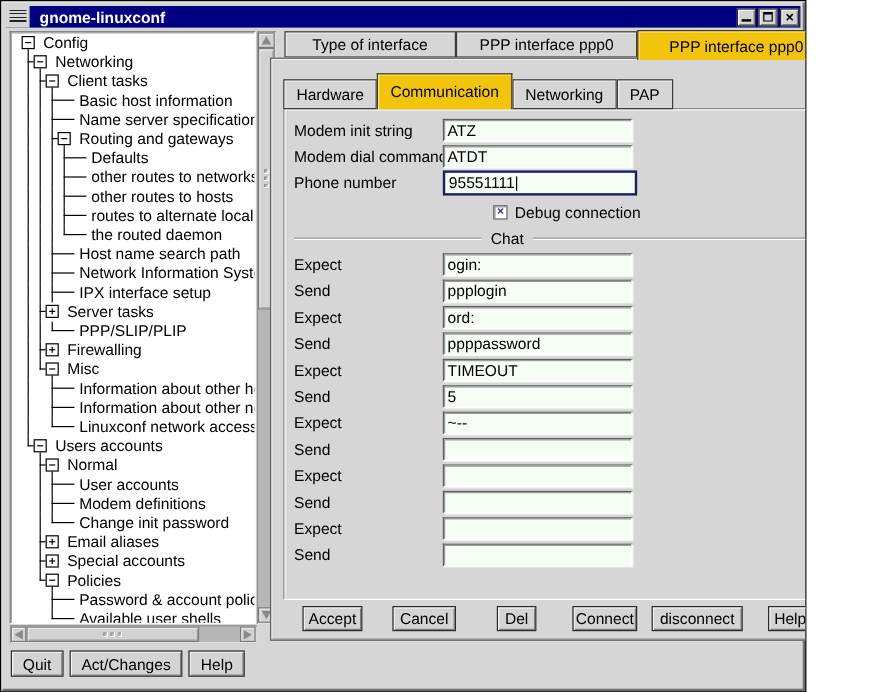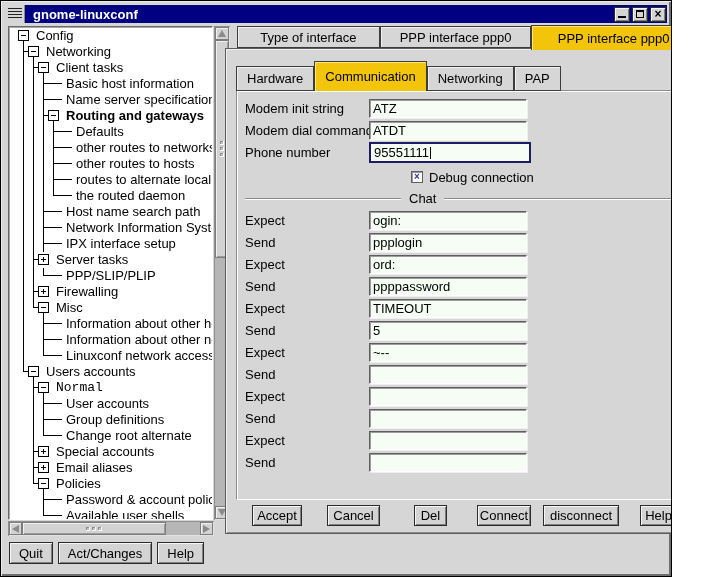--- a/index.html
+++ b/index.html
@@ -157,21 +157,21 @@
         <span class="th" style="left: 33px; width: 19px;"></span>
         <span class="tlabel" style="left: 56px;">Name server specification (DNS)</span>
       </div>
       <div class="tree-row">
         <span class="tg" style="left: 13px; top: 0px; height: 16px;"></span>
         <span class="tg" style="left: 23px; top: 0px; height: 16px;"></span>
         <span class="tg" style="left: 33px; top: 0px; height: 16px;"></span>
         <span class="th" style="left: 33px; width: 8px;"></span>
         <span class="tbox" style="left: 38px;"></span>
         <span class="tg" style="left: 43px; top: 13px; height: 3px;"></span>
-        <span class="tlabel" style="left: 56px; font-weight: bold;">Routing and gateways</span>
+        <span class="tlabel" style="left: 56px;">Routing and gateways</span>
       </div>
       <div class="tree-row">
         <span class="tg" style="left: 13px; top: 0px; height: 16px;"></span>
         <span class="tg" style="left: 23px; top: 0px; height: 16px;"></span>
         <span class="tg" style="left: 33px; top: 0px; height: 16px;"></span>
         <span class="tg" style="left: 43px; top: 0px; height: 16px;"></span>
         <span class="th" style="left: 43px; width: 19px;"></span>
         <span class="tlabel" style="left: 66px;">Defaults</span>
       </div>
       <div class="tree-row">
@@ -279,51 +279,51 @@
         <span class="th" style="left: 13px; width: 8px;"></span>
         <span class="tbox" style="left: 18px;"></span>
         <span class="tg" style="left: 23px; top: 13px; height: 3px;"></span>
         <span class="tlabel" style="left: 36px;">Users accounts</span>
       </div>
       <div class="tree-row">
         <span class="tg" style="left: 23px; top: 0px; height: 16px;"></span>
         <span class="th" style="left: 23px; width: 8px;"></span>
         <span class="tbox" style="left: 28px;"></span>
         <span class="tg" style="left: 33px; top: 13px; height: 3px;"></span>
-        <span class="tlabel" style="left: 46px; font-family: Liberation Mono, monospace;">Normal</span>
+        <span class="tlabel" style="left: 46px;">Normal</span>
       </div>
       <div class="tree-row">
         <span class="tg" style="left: 23px; top: 0px; height: 16px;"></span>
         <span class="tg" style="left: 33px; top: 0px; height: 16px;"></span>
         <span class="th" style="left: 33px; width: 19px;"></span>
         <span class="tlabel" style="left: 56px;">User accounts</span>
       </div>
       <div class="tree-row">
         <span class="tg" style="left: 23px; top: 0px; height: 16px;"></span>
         <span class="tg" style="left: 33px; top: 0px; height: 16px;"></span>
         <span class="th" style="left: 33px; width: 19px;"></span>
-        <span class="tlabel" style="left: 56px;">Group definitions</span>
+        <span class="tlabel" style="left: 56px;">Modem definitions</span>
       </div>
       <div class="tree-row">
         <span class="tg" style="left: 23px; top: 0px; height: 16px;"></span>
         <span class="tg" style="left: 33px; top: 0px; height: 8px;"></span>
         <span class="th" style="left: 33px; width: 19px;"></span>
-        <span class="tlabel" style="left: 56px;">Change root alternate</span>
+        <span class="tlabel" style="left: 56px;">Change init password</span>
+      </div>
+      <div class="tree-row">
+        <span class="tg" style="left: 23px; top: 0px; height: 16px;"></span>
+        <span class="th" style="left: 23px; width: 8px;"></span>
+        <span class="tbox plus" style="left: 28px;"></span>
+        <span class="tlabel" style="left: 46px;">Email aliases</span>
       </div>
       <div class="tree-row">
         <span class="tg" style="left: 23px; top: 0px; height: 16px;"></span>
         <span class="th" style="left: 23px; width: 8px;"></span>
         <span class="tbox plus" style="left: 28px;"></span>
         <span class="tlabel" style="left: 46px;">Special accounts</span>
-      </div>
-      <div class="tree-row">
-        <span class="tg" style="left: 23px; top: 0px; height: 16px;"></span>
-        <span class="th" style="left: 23px; width: 8px;"></span>
-        <span class="tbox plus" style="left: 28px;"></span>
-        <span class="tlabel" style="left: 46px;">Email aliases</span>
       </div>
       <div class="tree-row">
         <span class="tg" style="left: 23px; top: 0px; height: 8px;"></span>
         <span class="th" style="left: 23px; width: 8px;"></span>
         <span class="tbox" style="left: 28px;"></span>
         <span class="tg" style="left: 33px; top: 13px; height: 3px;"></span>
         <span class="tlabel" style="left: 46px;">Policies</span>
       </div>
       <div class="tree-row">
         <span class="tg" style="left: 33px; top: 0px; height: 16px;"></span>

